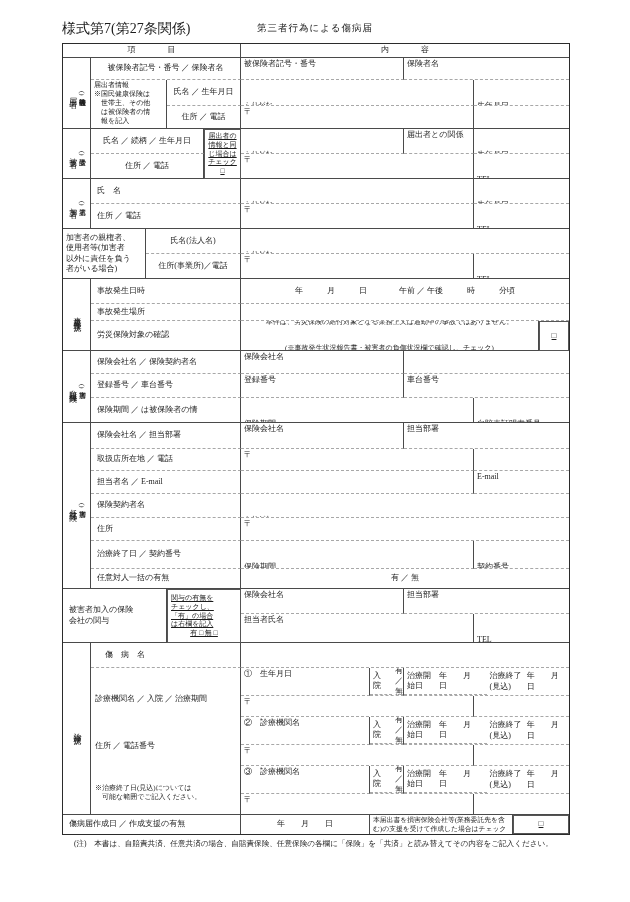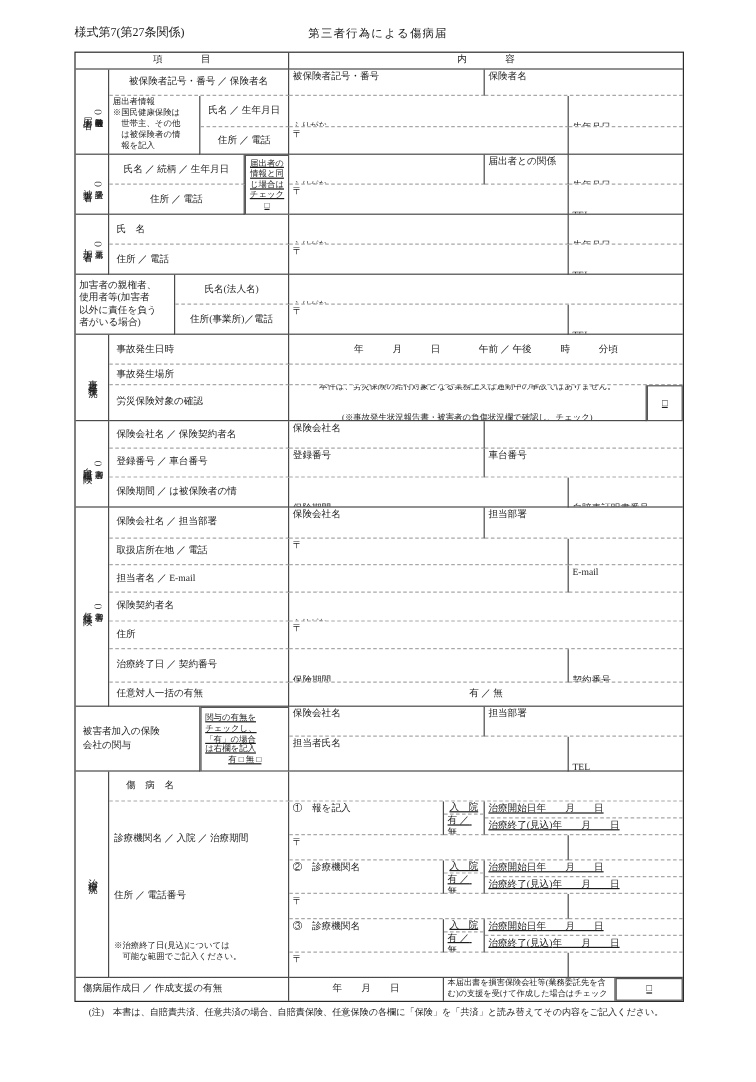--- a/index.html
+++ b/index.html
@@ -1,18 +1,18 @@
 <!DOCTYPE html>
 <html><head>
 <meta charset="utf-8">
 <style>
   html,body{margin:0;padding:0;}
   body{width:630px;height:902px;background:#ffffff;position:relative;
        font-family:"Liberation Serif","DejaVu Serif",serif;color:#1c1c1c;}
-  .formcode{position:absolute;left:62px;top:20px;font-size:10px;}
+  .formcode{position:absolute;left:62px;top:20px;font-size:14px;}
   .maintitle{position:absolute;left:0;top:22px;width:630px;text-align:center;font-size:9.5px;letter-spacing:1px;}
   .footnote{position:absolute;left:74px;top:839px;font-size:7.6px;}
   .formtable{
     position:absolute;left:62px;top:43px;
     display:grid;
     grid-template-columns:28px 55px 21px 37px 37px 129px 34px 70px 39px 26px 30px;
     grid-template-rows:14px 22px 26px 23px 25px 25px 25px 25px 25px 25px 25px 17px 30px 23px 24px 25px 26px 22px 23px 24px 23px 28px 20px 25px 29px 25px 28px 21px 28px 21px 28px 21px 19px;
     border:1.5px solid #2b2b2b;
   }
   .c{box-sizing:border-box;overflow:hidden;padding:1px 3px;font-size:8px;line-height:1.28;white-space:pre-wrap;}
@@ -23,21 +23,21 @@
   .ctr{display:flex;align-items:center;justify-content:center;text-align:center;}
   .pl{padding-left:6px;}
   .sm{font-size:7px;}
   .xs{font-size:6.8px;}
   .fl{border-bottom:1px dotted #c0c0c0;}
   .side{display:flex;flex-direction:row;align-items:center;justify-content:center;padding:0;}
   .vtx{writing-mode:vertical-rl;letter-spacing:1.5px;font-size:8px;}
   .sub{font-size:7px;letter-spacing:0;}
   .boldbox{border:1.5px solid #555;text-decoration:underline;}
   .sbx{font-size:7px;text-align:center;display:flex;flex-direction:column;justify-content:center;}
-  .split{padding:0;display:flex;flex-direction:column;text-decoration:underline;}
+  .split{padding:0;display:flex;flex-direction:row;}
   .split>div{flex:1;display:flex;align-items:center;padding:0 3px;}
   .split>.d1{border-bottom:1px dashed #a8a8a8;}
   .between{}
   .center0{justify-content:center;}
 </style>
 </head>
 <body>
 
 <div class="formcode">様式第7(第27条関係)</div>
 <div class="maintitle">第三者行為による傷病届</div>
@@ -238,21 +238,21 @@
   </div>
   <div class="c br bd vm" style="grid-area:26/2/27/6;padding-left:14px">傷　病　名</div>
   <div class="c bd" style="grid-area:26/6/27/12"></div>
   <div class="c br bb" style="grid-area:27/2/33/6;padding:6px 4px">
     <div>診療機関名 ／ 入院 ／ 治療期間</div>
     <div style="margin-top:16px">住所 ／ 電話番号</div>
     <div class="sm" style="margin-top:12px">※治療終了日(見込)については
 　可能な範囲でご記入ください。</div>
   </div>
 
-  <div class="c br bd" style="grid-area:27/6/28/7">①　報を記入</div>
+  <div class="c br bd" style="grid-area:27/6/28/7">①　生年月日</div>
   <div class="c br bd split" style="grid-area:27/7/28/8">
     <div class="d1 center0">入　院</div>
     <div class="center0">有 ／ 無</div>
   </div>
   <div class="c bd split" style="grid-area:27/8/28/12">
     <div class="d1 between"><span>治療開始日</span><span>年　　月　　日</span></div>
     <div class="between"><span>治療終了(見込)</span><span>年　　月　　日</span></div>
   </div>
   <div class="c br bd" style="grid-area:28/6/29/9">〒</div>
   <div class="c bd" style="grid-area:28/9/29/12">

